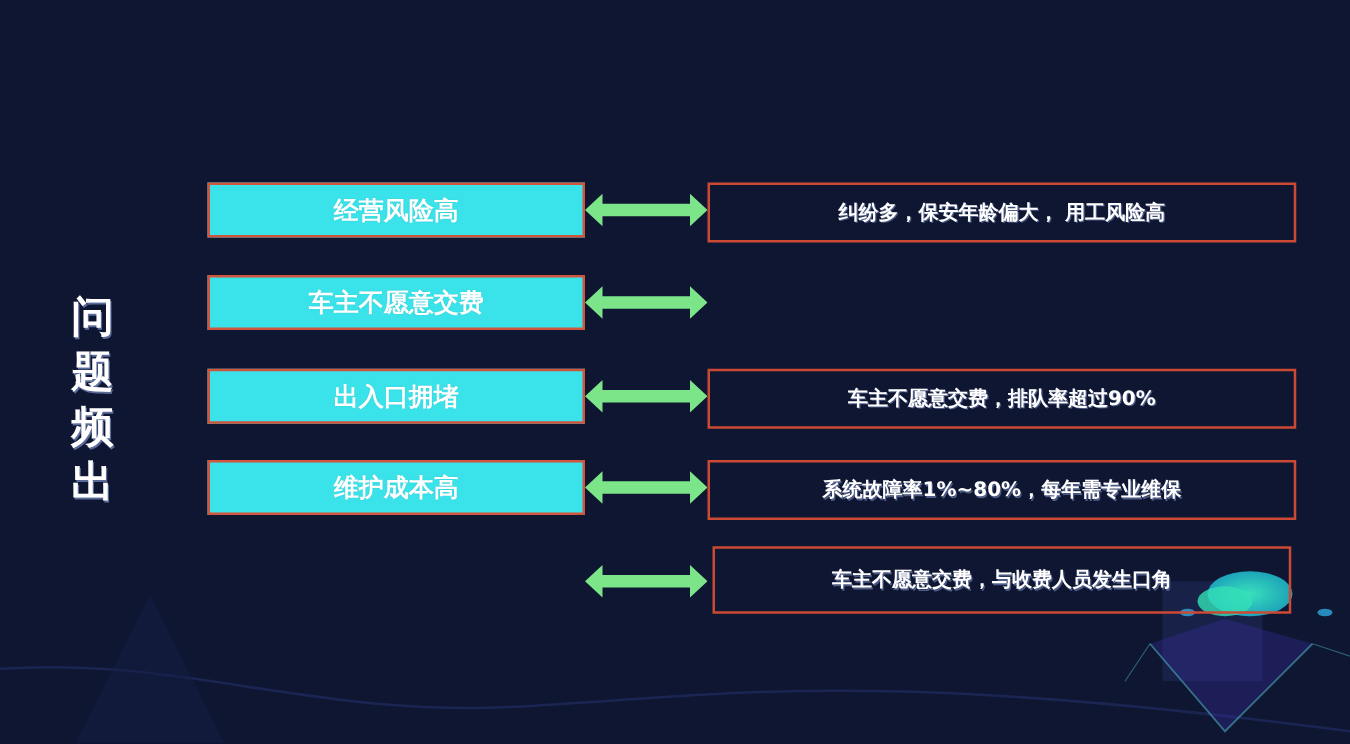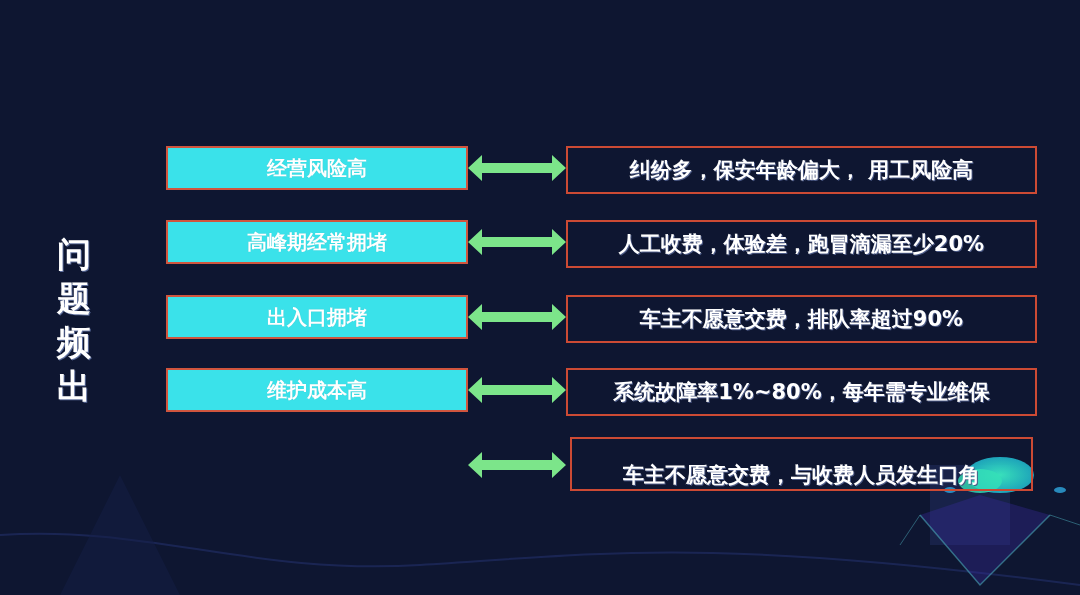--- a/index.html
+++ b/index.html
@@ -33,21 +33,21 @@
       font-size: 20px; font-weight: bold; color: #ffffff;
       text-shadow: 0 0 1px rgba(0,0,0,0.15);
     }
     .arrow {
       position: absolute; left: 468px; top: 6px; width: 98px; height: 32px;
     }
     .right-box {
       position: absolute; left: 566px; top: 0; width: 471px; height: 48px;
       border: 2px solid #cc4a34; background: transparent;
       display: flex; align-items: center; justify-content: center;
-      font-size: 21px; font-weight: bold; color: #ffffff;
+      font-size: 16px; font-weight: bold; color: #ffffff;
       text-shadow: 1px 1px 0 #4c5a86;
     }
   </style>
 </head>
 <body>
 
 <svg class="bg-wave" viewBox="0 0 1080 180" preserveAspectRatio="none">
   <path d="M0 120 C 150 110, 250 160, 420 150 S 700 120, 1080 170" stroke="#23306a" stroke-width="2" fill="none" opacity="0.6"></path>
   <path d="M60 180 L 120 60 L 180 180 Z" fill="#141e45" opacity="0.5"></path>
 </svg>
@@ -83,28 +83,25 @@
   <svg class="arrow" viewBox="0 0 98 32">
     <polygon points="0,16 14,3 14,11 84,11 84,3 98,16 84,29 84,21 14,21 14,29" fill="#7ce58a"></polygon>
   </svg>
   <div class="right-box">
     <span>纠纷多，保安年龄偏大， 用工风险高</span>
   </div>
 </div>
 
 <div class="row" style="top:220px;">
   <div class="left-box">
-    <span>高峰期经常拥堵</span>
+    <span>车主不愿意交费</span>
   </div>
   <svg class="arrow" viewBox="0 0 98 32">
     <polygon points="0,16 14,3 14,11 84,11 84,3 98,16 84,29 84,21 14,21 14,29" fill="#7ce58a"></polygon>
   </svg>
-  <div class="right-box">
-    <span>人工收费，体验差，跑冒滴漏至少20%</span>
-  </div>
 </div>
 
 <div class="row" style="top:295px;text-align:center;">
   <div class="left-box">
     <span>出入口拥堵</span>
   </div>
   <svg class="arrow" viewBox="0 0 98 32">
     <polygon points="0,16 14,3 14,11 84,11 84,3 98,16 84,29 84,21 14,21 14,29" fill="#7ce58a"></polygon>
   </svg>
   <div class="right-box">
@@ -121,16 +118,16 @@
   </svg>
   <div class="right-box">
     <span>系统故障率1%~80%，每年需专业维保</span>
   </div>
 </div>
 
 <div class="row" style="top:443px;">
   <svg class="arrow" viewBox="0 0 98 32">
     <polygon points="0,16 14,3 14,11 84,11 84,3 98,16 84,29 84,21 14,21 14,29" fill="#7ce58a"></polygon>
   </svg>
-  <div class="right-box" style="left:570px; width:463px; top:-6px; height:54px;align-items:flex-end;">
+  <div class="right-box" style="left:570px; width:463px; top:-6px; height:54px;">
     <span>车主不愿意交费，与收费人员发生口角</span>
   </div>
 </div>
 
 </body></html>

